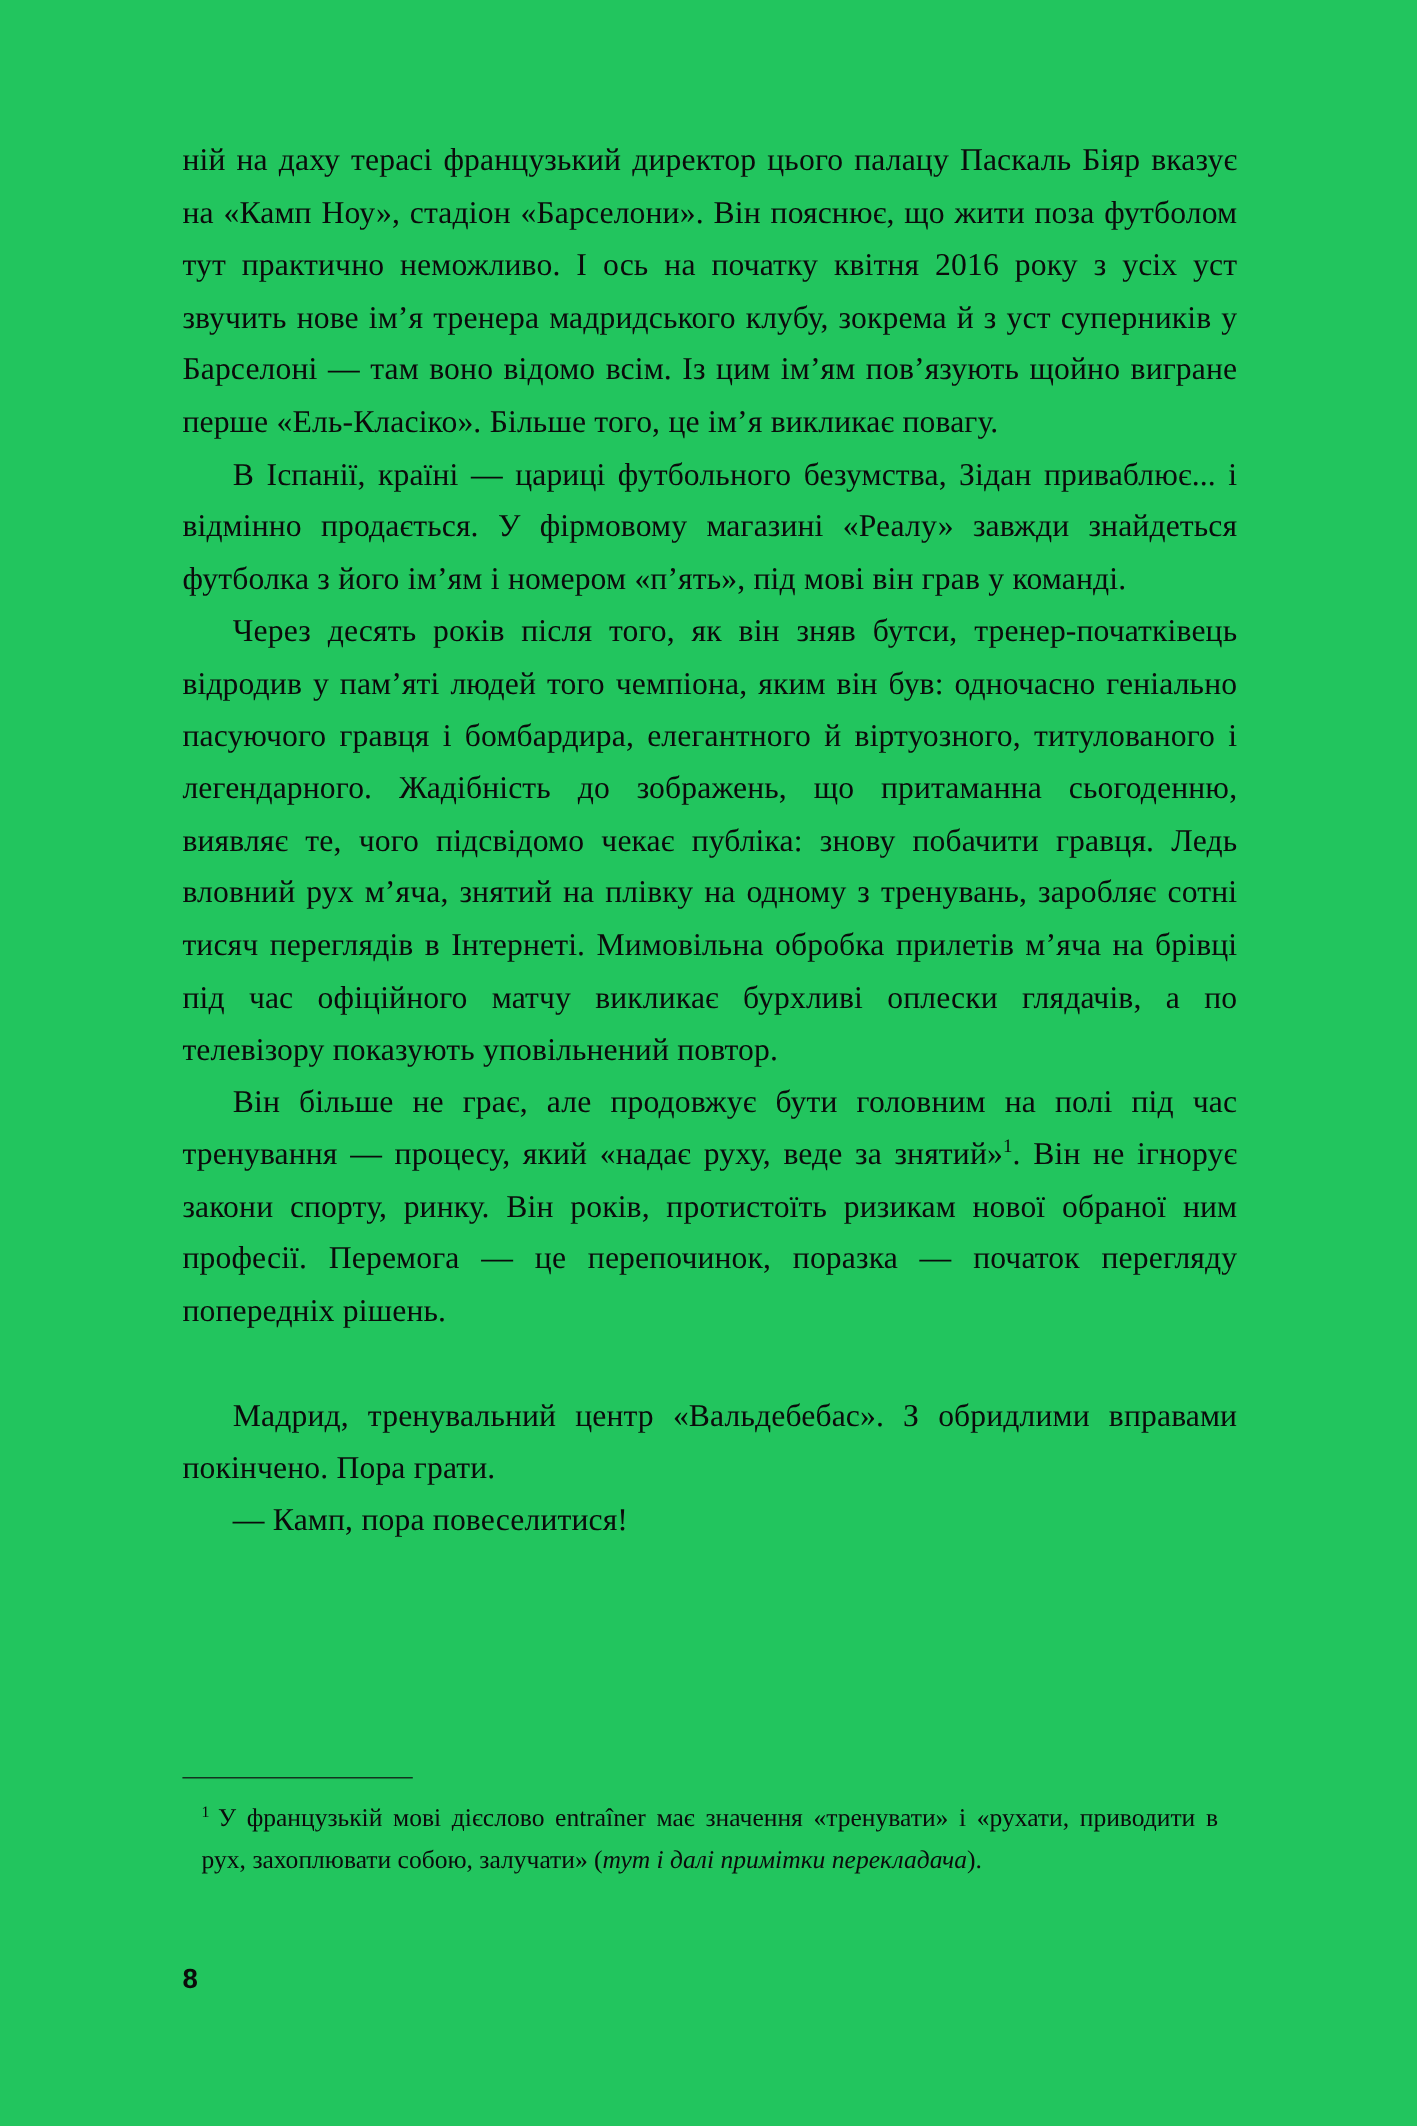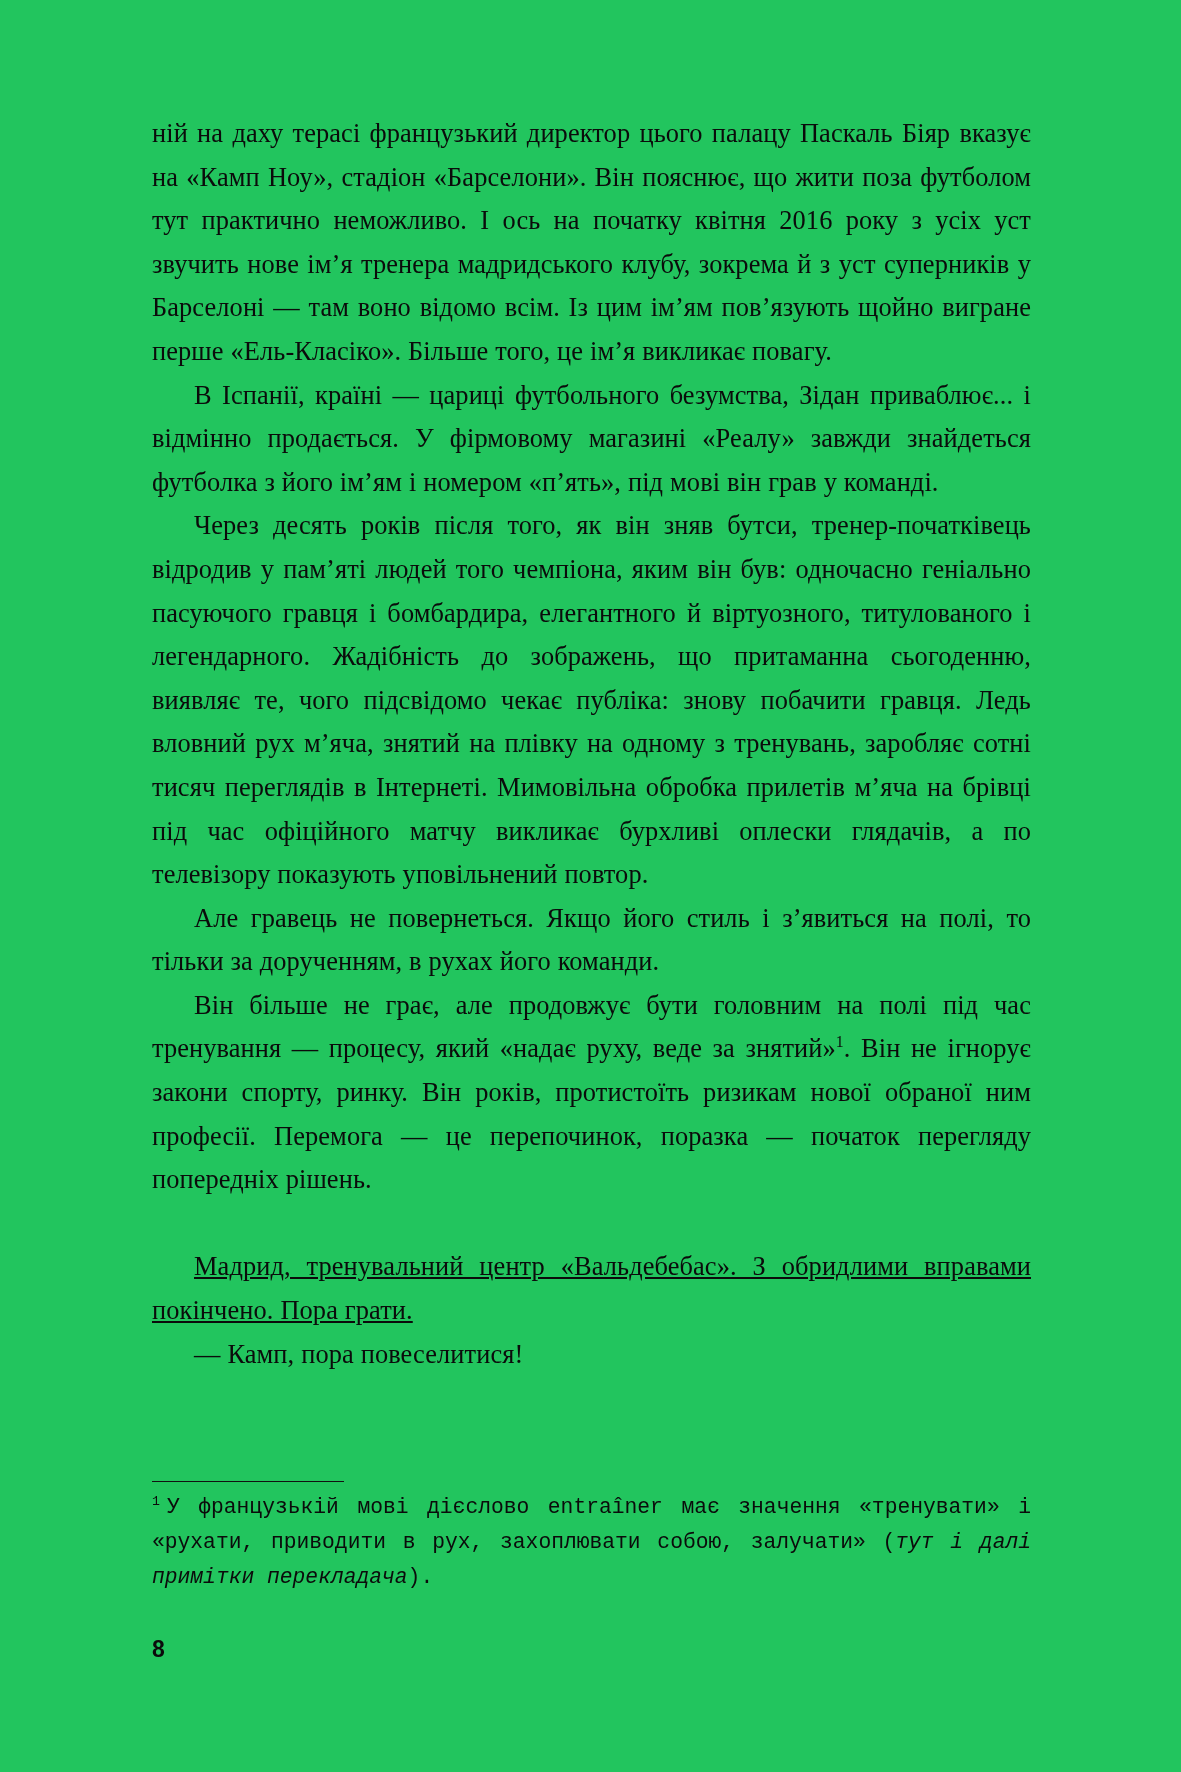--- a/index.html
+++ b/index.html
@@ -48,21 +48,20 @@
     margin: 0;
     text-indent: 0;
   }
 
   .body-text p.indent {
     text-indent: 42px;
   }
 
   .body-text p.gap-before {
     margin-top: 43.6px;
-    text-decoration: underline;
   }
 
   
   .body-text p { hyphens: none; }
 
   sup.fn-ref {
     font-size: 0.6em;
     vertical-align: super;
     line-height: 0;
   }
@@ -82,23 +81,22 @@
   }
 
   .footnote-text {
     font-size: 21.3px;
     line-height: 35px;
     text-align: justify;
     text-justify: inter-word;
   }
 
   .footnote-text p {
-    margin: 0;
+    margin: 16px;
     text-indent: 0;
-    font-family: Liberation Mono, monospace;
   }
 
   .footnote-text sup.fn-num {
     font-size: 0.62em;
     vertical-align: super;
     line-height: 0;
     margin-right: 7px;
   }
 
   .footnote-text .ital {
@@ -123,21 +121,20 @@
 
   <div class="content">
     <div class="body-text">
 
       <p>ній на даху терасі французький директор цього палацу Паскаль Біяр вказує на «Камп Ноу», стадіон «Барселони». Він пояснює, що жити поза футболом тут практично неможливо. І ось на початку квітня 2016 року з усіх уст звучить нове ім’я тренера мадридського клубу, зокрема й з уст суперників у Барселоні — там воно відомо всім. Із цим ім’ям пов’язують щойно вигране перше «Ель-Класіко». Більше того, це ім’я викликає повагу.</p>
 
       <p class="indent">В Іспанії, країні — цариці футбольного безумства, Зідан приваблює... і відмінно продається. У фірмовому магазині «Реалу» завжди знайдеться футболка з його ім’ям і номером «п’ять», під мові він грав у команді.</p>
 
       <p class="indent">Через десять років після того, як він зняв бутси, тренер-початківець відродив у пам’яті людей того чемпіона, яким він був: одночасно геніально пасуючого гравця і бомбардира, елегантного й віртуозного, титулованого і легендарного. Жадібність до зображень, що притаманна сьогоденню, виявляє те, чого підсвідомо чекає публіка: знову побачити гравця. Ледь вловний рух м’яча, знятий на плівку на одному з тренувань, заробляє сотні тисяч переглядів в Інтернеті. Мимовільна обробка прилетів м’яча на брівці під час офіційного матчу викликає бурхливі оплески глядачів, а по телевізору показують уповільнений повтор.</p>
 
-      <p class="indent">Але гравець не повернеться. Якщо його стиль і з’явиться на полі, то тільки за дорученням, в рухах його команди.</p>
 
       <p class="indent"><span>Він більше не грає, але продовжує бути головним на полі під час тренування — процесу, який «надає руху, веде за знятий»</span><sup class="fn-ref">1</sup><span>. Він не ігнорує закони спорту, ринку. Він років, протистоїть ризикам нової обраної ним професії. Перемога — це перепочинок, поразка — початок перегляду попередніх рішень.</span></p>
 
       <p class="indent gap-before">Мадрид, тренувальний центр «Вальдебебас». З обридлими вправами покінчено. Пора грати.</p>
 
       <p class="indent">— Камп, пора повеселитися!</p>
 
     </div>
   </div>
 

